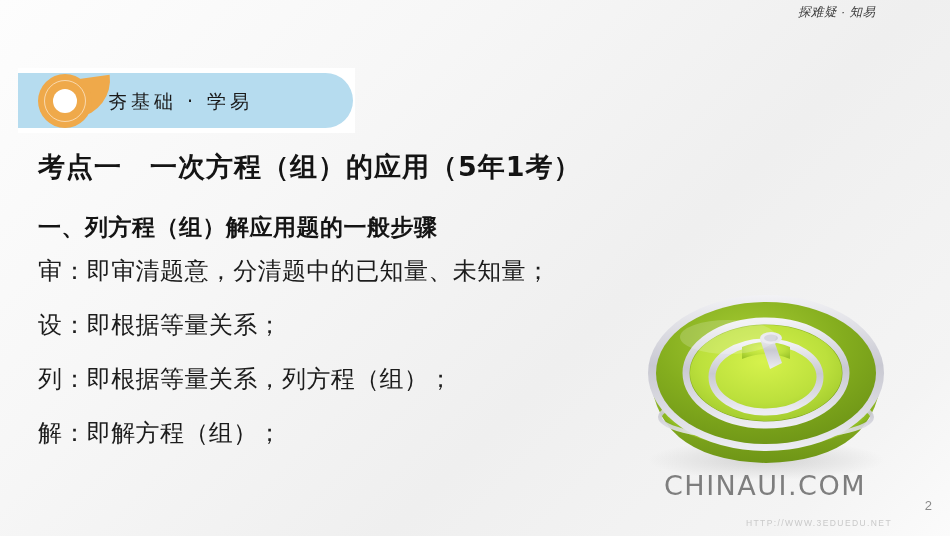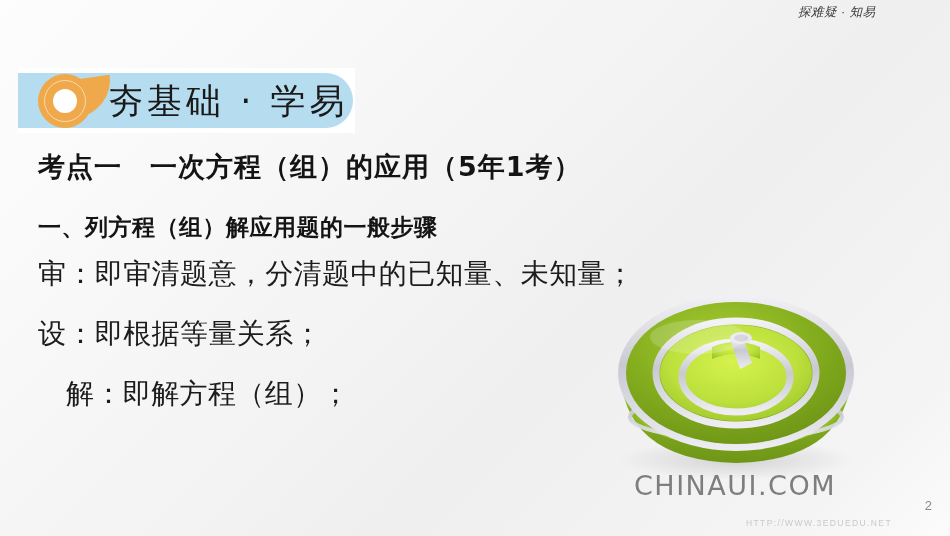--- a/index.html
+++ b/index.html
@@ -89,21 +89,21 @@
     height: 24px;
     border-radius: 50%;
     background: #ffffff;
   }
   .banner-title {
     position: absolute;
     left: 108px;
     top: 74px;
     height: 54px;
     line-height: 54px;
-    font-size: 35px;
+    font-size: 19px;
     color: #1a1a1a;
     letter-spacing: 4px;
     white-space: nowrap;
     font-family: "DejaVu Sans", "Liberation Sans", sans-serif;
   }
 
   
   .content {
     position: absolute;
     left: 38px;
@@ -122,33 +122,33 @@
   .subhead {
     font-size: 23px;
     font-weight: bold;
     color: #141414;
     letter-spacing: 0.5px;
     white-space: nowrap;
     margin: 0 0 12px 0;
     font-family: "DejaVu Sans", "Liberation Sans", sans-serif;
   }
   .step {
-    font-size: 28px;
+    font-size: 24px;
     color: #1c1c1c;
     letter-spacing: 0.4px;
     white-space: nowrap;
     margin: 0 0 22px 0;
     font-family: "DejaVu Sans", "Liberation Sans", sans-serif;
   }
-  .step:last-child { margin-bottom: 0; margin-left: 28px; }
+  .step:last-child { margin-bottom: 0; }
 
   
   .graphic {
     position: absolute;
-    left: 590px;
+    left: 620px;
     top: 285px;
     width: 290px;
     height: 230px;
   }
   .graphic svg { display: block; }
   .graphic-caption {
     position: absolute;
     left: 0;
     top: 185px;
     width: 290px;
@@ -192,20 +192,21 @@
   <div class="banner-drop"></div>
   <div class="banner-ring"></div>
   <div class="banner-hole"></div>
   <div class="banner-title">夯基础 · 学易</div>
 
   <div class="content">
     <p class="kaodian">考点一　一次方程（组）的应用（5年1考）</p>
     <p class="subhead">一、列方程（组）解应用题的一般步骤</p>
     <p class="step">审：即审清题意，分清题中的已知量、未知量；</p>
     <p class="step">设：即根据等量关系；</p>
+    <p class="step">列：即根据等量关系，列方程（组）；</p>
     <p class="step">解：即解方程（组）；</p>
   </div>
 
   <div class="graphic">
     <svg width="290" height="200" viewBox="0 0 290 200">
       <defs>
         <radialGradient id="bowlOuter" cx="42%" cy="28%" r="78%">
           <stop offset="0%" stop-color="#a6cc33"></stop>
           <stop offset="55%" stop-color="#84ad1e"></stop>
           <stop offset="100%" stop-color="#6d9416"></stop>

